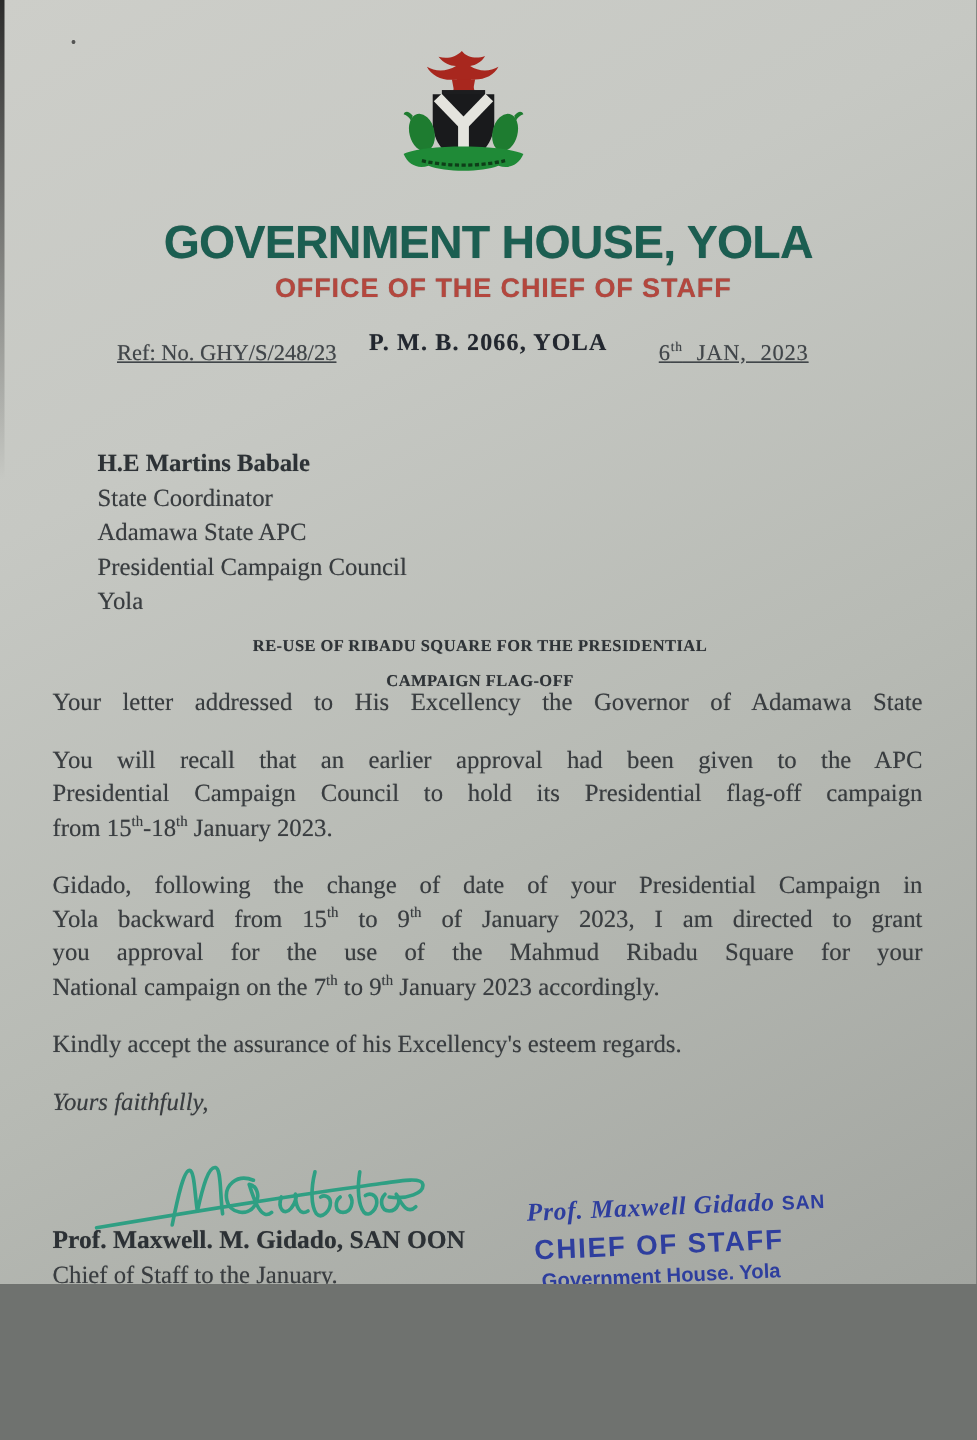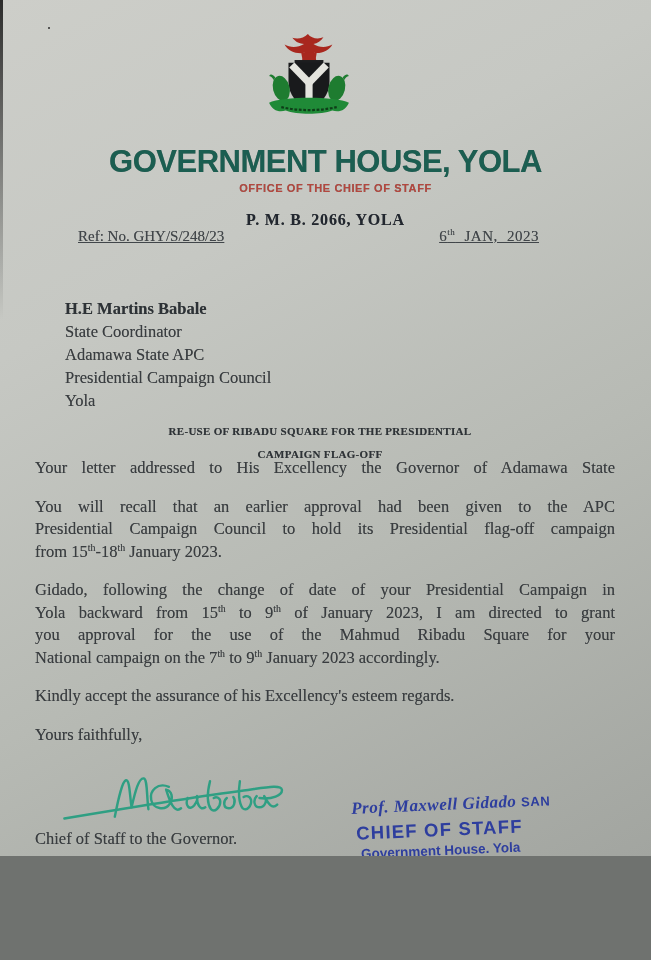--- a/index.html
+++ b/index.html
@@ -24,21 +24,21 @@
   }
   
   .crest { position:absolute; left:248px; top:6px; width:122px; height:138px; }
   .lh { position:absolute; top:146px; left:0; width:100%; text-align:center; }
   .lh-title {
     font-family:"Liberation Sans", sans-serif; font-weight:bold;
     font-size:31px; letter-spacing:-0.5px; line-height:1.05;
   }
   .lh-office {
     font-family:"Liberation Sans", sans-serif; font-weight:bold;
-    font-size:11px; letter-spacing:.6px; margin-top:3px;padding-left:20px;
+    font-size:18px; letter-spacing:.6px; margin-top:3px;padding-left:20px;
   }
   .lh-pmb { font-weight:bold; font-size:16px; letter-spacing:.8px; color:#22272f; margin-top:17px; }
   
   .ref-row {
     position:absolute; top:228px; left:78px; right:112px;
     display:flex; justify-content:space-between;
     font-size:15px; color:#41464a;text-decoration:underline;
   }
   .ref-date { letter-spacing:.5px; word-spacing:5px; }
   
@@ -49,21 +49,21 @@
     position:absolute; top:420px; left:30px; width:580px;
     text-align:center; font-weight:bold; font-size:11px;
     line-height:23px; letter-spacing:.3px; color:#2e3337;
   }
   
   .body-text { position:absolute; top:457px; left:35px; width:580px; font-size:16.5px; line-height:22.5px; }
   .para { margin:0 0 16px 0; }
   .line { text-align:justify; text-align-last:justify; }
   .line.last { text-align-last:left; }
   sup { font-size:.6em; line-height:0; vertical-align:super; }
-  .closing { margin-top:8px; }
+  .closing { margin-top:8px;font-style:italic; }
   
   .sig-block { position:absolute; top:770px; left:35px; width:330px; }
   .sig-ink { margin-left:22px; display:block; }
   .sig-name { font-weight:bold; font-size:17px; color:#2c3135; margin-top:-9px; }
   .sig-title { font-size:16.5px; margin-top:3px; }
   
   .stamp {
     position:absolute; top:793px; left:352px; width:270px;
     transform:rotate(-2.5deg);
     text-shadow:none;
@@ -160,21 +160,22 @@
         <path d="M4,52 C70,41 150,28 196,22 C218,19 236,15 237,21 C238,27 226,32 213,30"></path>
         <path d="M58,50 C62,30 66,12 70,11 C74,10 74,28 76,40 C80,22 84,8 89,9 C93,10 92,26 94,42"></path>
         <path d="M116,18 C104,13 95,22 97,32 C99,42 112,44 117,36 C121,30 119,22 113,21 C117,34 122,47 129,41"></path>
         <path d="M136,30 C133,38 138,44 143,38 C146,34 147,30 146,28 C146,36 149,44 155,40"></path>
         <path d="M160,12 C157,24 157,36 161,42 C165,46 171,40 171,34 C171,30 167,28 164,30"></path>
         <path d="M178,30 C174,33 174,41 180,41 C186,41 188,33 185,29"></path>
         <path d="M192,12 C190,24 191,36 195,41 C199,45 205,38 204,32 C203,28 199,27 196,29"></path>
         <path d="M210,28 C206,32 207,40 213,40 C219,40 222,32 218,28 C222,35 226,43 232,37"></path>
       </g>
     </svg>
-    <div class="sig-title">Chief of Staff to the Governor.</div>
+    <div class="sig-name">Prof. Maxwell. M. Gidado, SAN OON</div>
+    <div class="sig-title">Chief of Staff to the January.</div>
   </div>
 
   <div class="stamp" style="color:#2e3e9e;">
     <div class="stamp-line1">
       <span>Prof. Maxwell Gidado</span>
       <span class="suffix">SAN</span>
     </div>
     <div class="stamp-line2">CHIEF OF STAFF</div>
     <div class="stamp-line3">Government House. Yola</div>
   </div>

